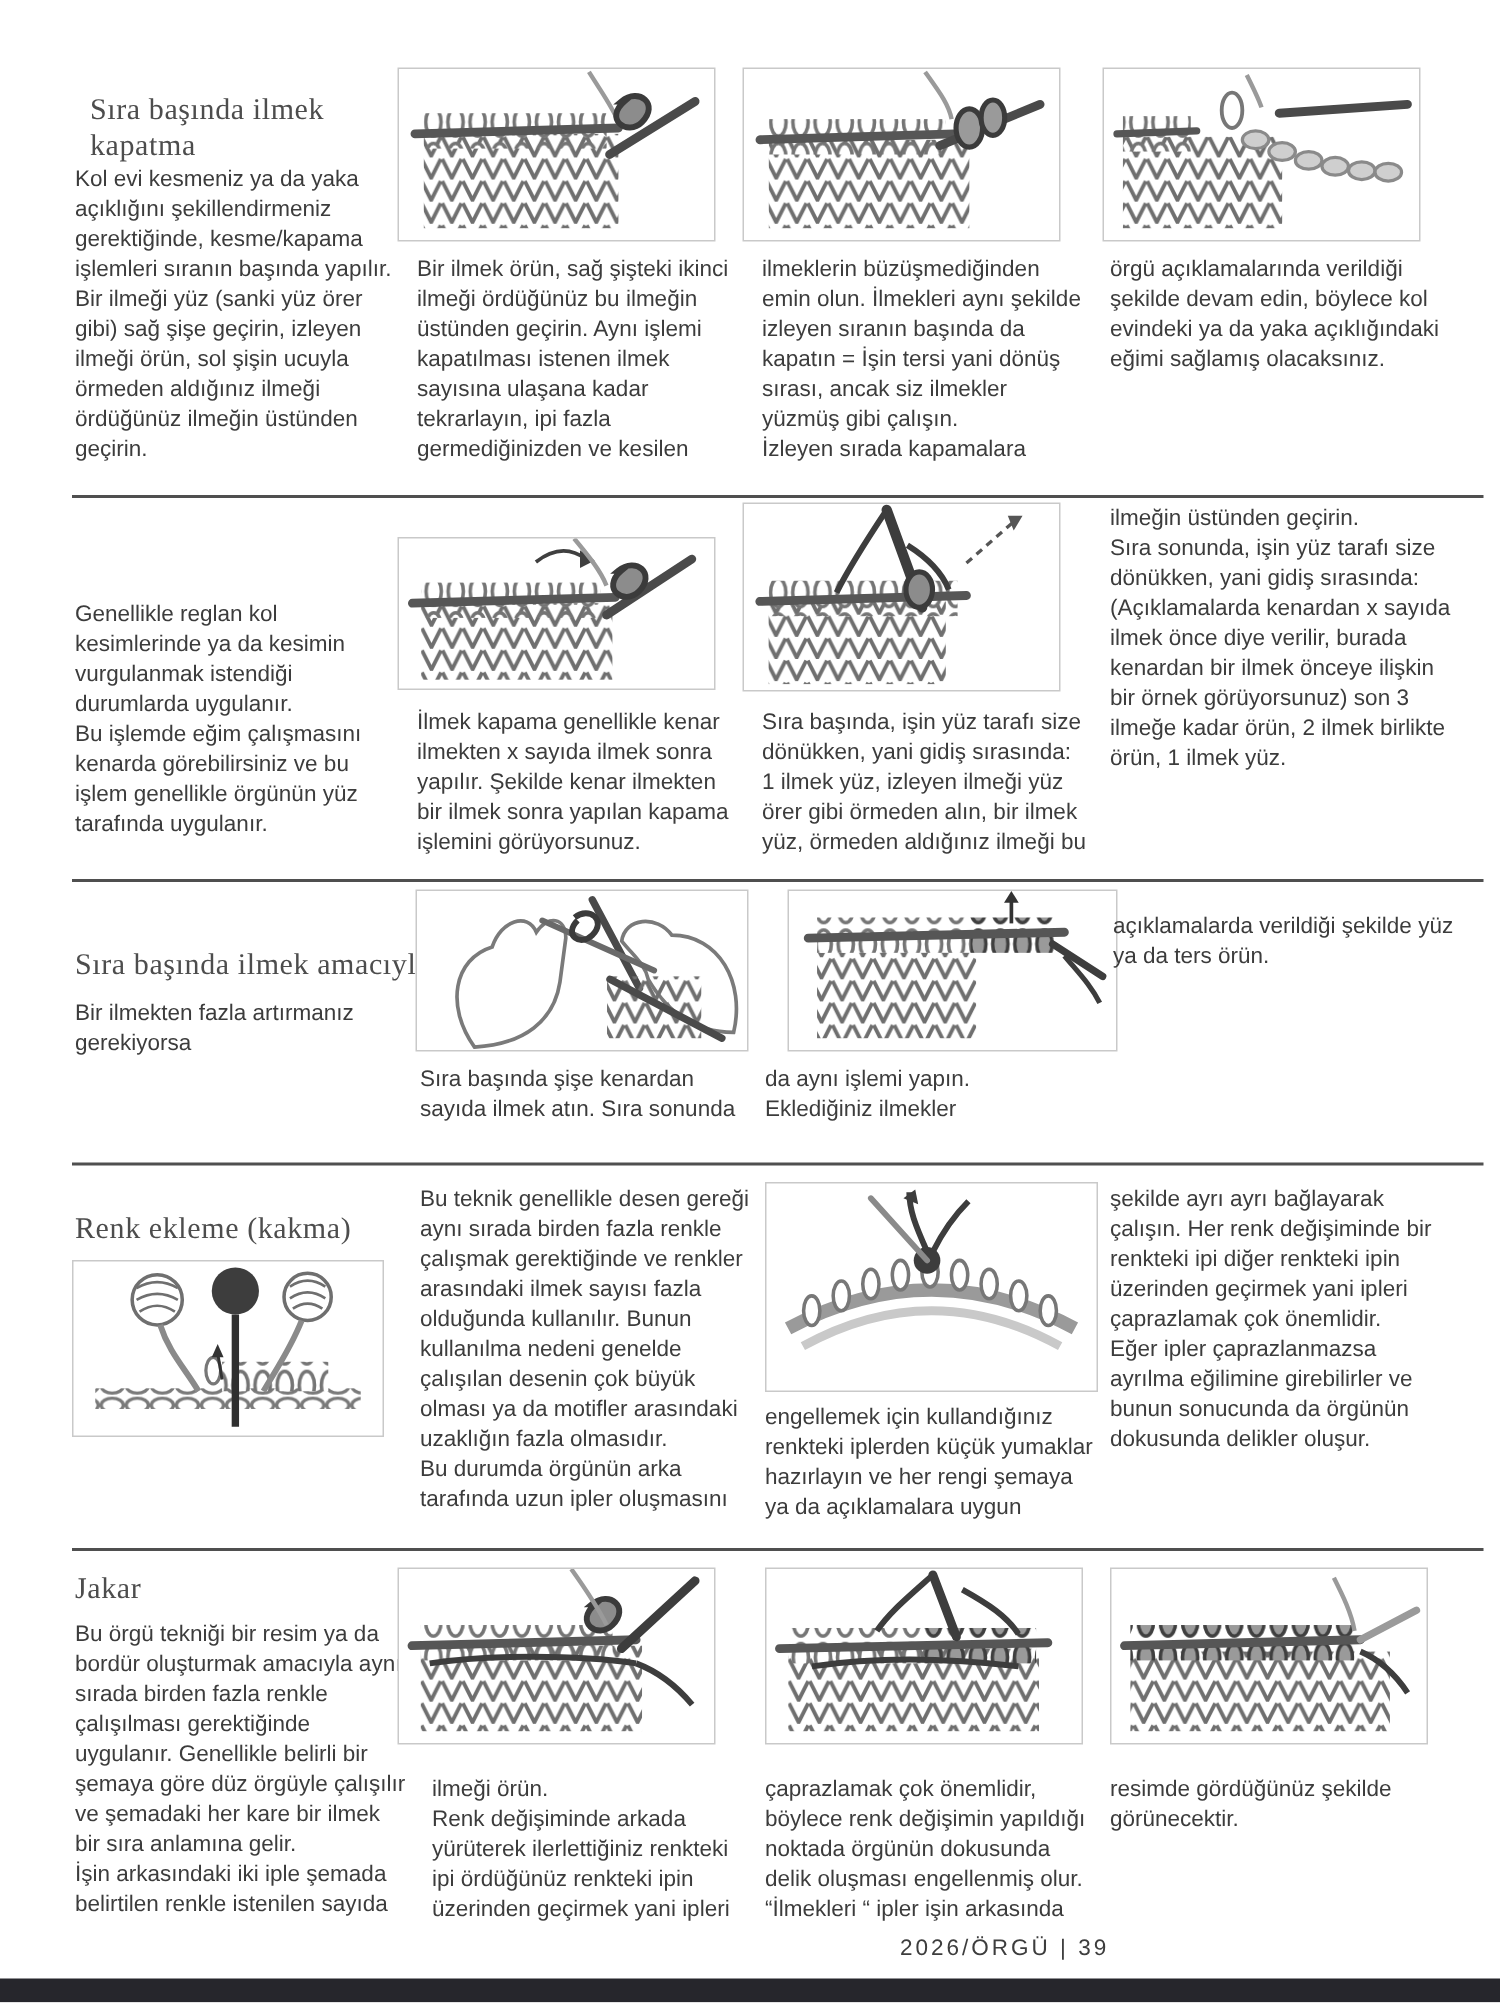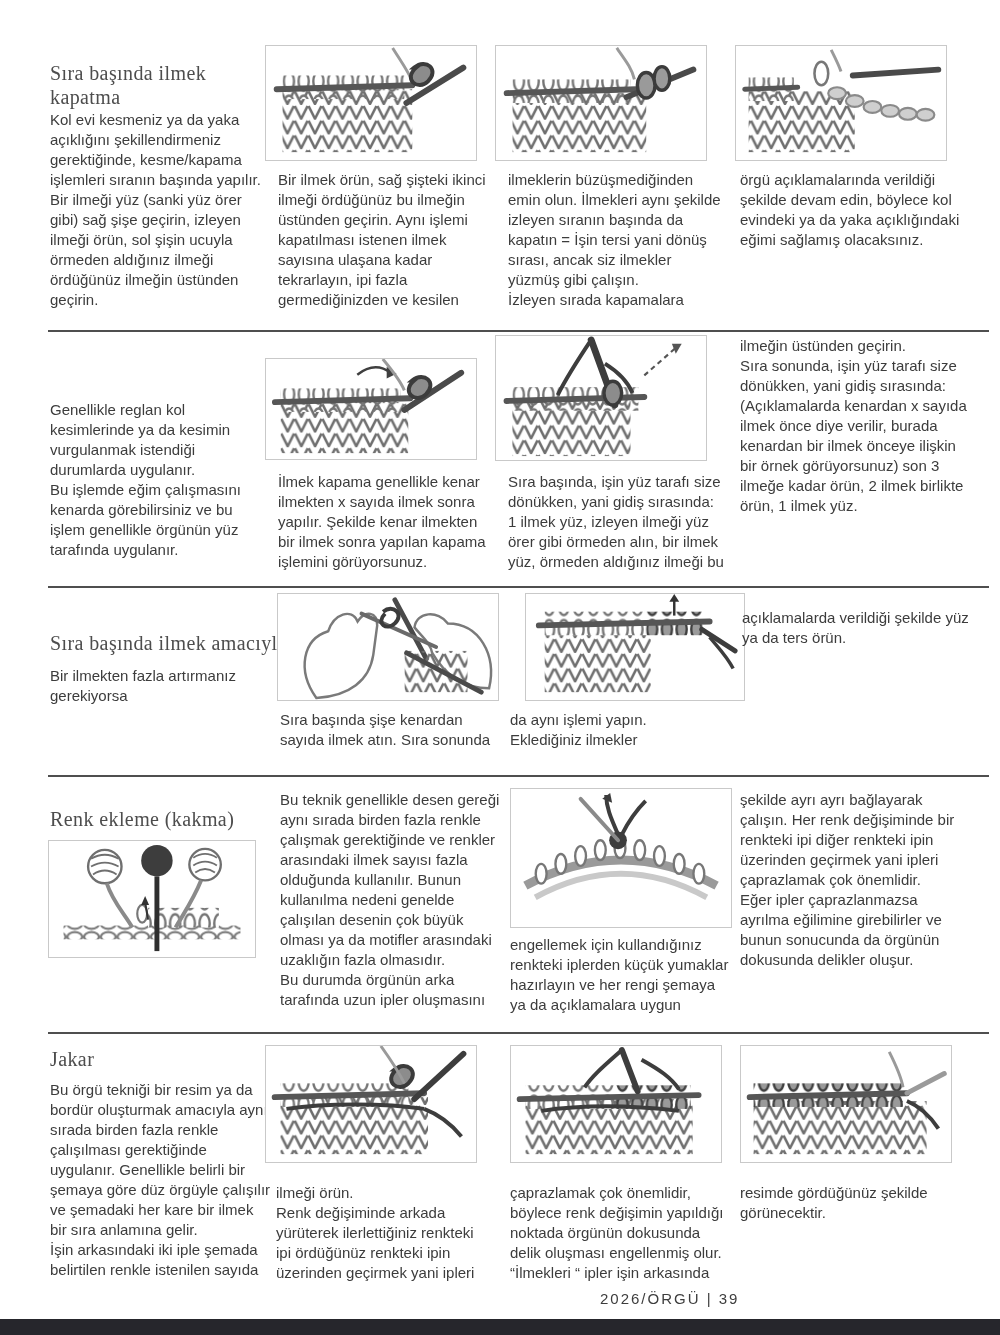--- a/index.html
+++ b/index.html
@@ -32,21 +32,21 @@
       <ellipse cx="7.5" cy="12" rx="5.2" ry="9.5" fill="#9a9a9a" stroke="#3f3f3f" stroke-width="2.4"></ellipse>
     </pattern>
     <pattern id="chainpat" width="17" height="13" patternUnits="userSpaceOnUse">
       <ellipse cx="8.5" cy="6.5" rx="7.5" ry="4.8" fill="#ffffff" stroke="#7a7a7a" stroke-width="2.2"></ellipse>
     </pattern>
   </defs>
 </svg>
 
 <div class="page">
 
-  <h2 class="abs" style="left:50px;top:62px;width:210px">Sıra başında
+  <h2 class="abs" style="left:60px;top:62px;width:210px">Sıra başında
 ilmek kapatma</h2>
   <p class="body abs" style="left:50px;top:110px;width:216px">Kol evi kesmeniz ya da yaka açıklığını şekillendirmeniz gerektiğinde, kesme/kapama işlemleri sıranın başında yapılır. Bir ilmeği yüz (sanki yüz örer gibi) sağ şişe geçirin, izleyen ilmeği örün, sol şişin ucuyla örmeden aldığınız ilmeği ördüğünüz ilmeğin üstünden geçirin.</p>
 
   <figure class="imgbox abs" style="left:265px;top:45px;width:212px;height:116px">
     <svg viewBox="0 0 212 116">
       <rect x="16" y="44" width="132" height="64" fill="url(#knitpat)"></rect>
       <rect x="16" y="30" width="124" height="24" fill="url(#looppat)"></rect>
       <line x1="10" y1="44" x2="148" y2="40" stroke="#565656" stroke-width="6" stroke-linecap="round"></line>
       <path d="M128,2 C138,18 144,26 148,36" fill="none" stroke="#9a9a9a" stroke-width="3"></path>
       <line x1="200" y1="22" x2="142" y2="58" stroke="#4a4a4a" stroke-width="6" stroke-linecap="round"></line>
@@ -246,21 +246,21 @@
     <svg viewBox="0 0 212 118">
       <rect x="12" y="56" width="176" height="54" fill="url(#knitpat)"></rect>
       <rect x="12" y="38" width="152" height="24" fill="url(#looppatdark)"></rect>
       <line x1="8" y1="52" x2="168" y2="48" stroke="#565656" stroke-width="6" stroke-linecap="round"></line>
       <line x1="168" y1="48" x2="206" y2="28" stroke="#9a9a9a" stroke-width="5" stroke-linecap="round"></line>
       <path d="M168,56 C182,62 192,72 200,84" stroke="#3d3d3d" stroke-width="4" fill="none"></path>
       <path d="M150,6 C156,18 162,30 164,42" stroke="#9a9a9a" stroke-width="3" fill="none"></path>
     </svg>
   </figure>
 
-  <p class="caption abs" style="left:276px;top:1183px;width:212px">ilmeği örün.
+  <p class="caption abs" style="left:288px;top:1183px;width:212px">ilmeği örün.
 Renk değişiminde arkada yürüterek ilerlettiğiniz renkteki ipi ördüğünüz renkteki ipin üzerinden geçirmek yani ipleri</p>
   <p class="caption abs" style="left:510px;top:1183px;width:222px">çaprazlamak çok önemlidir, böylece renk değişimin yapıldığı noktada örgünün dokusunda delik oluşması engellenmiş olur.
 “İlmekleri “ ipler işin arkasında</p>
   <p class="caption abs" style="left:740px;top:1183px;width:222px">resimde gördüğünüz şekilde görünecektir.</p>
 
   <div class="footer abs" style="left:600px;top:1290px;width:366px">2026/ÖRGÜ | 39</div>
   <div class="bottombar abs" style="left:0;top:1319px;width:1000px;height:16px"></div>
 
 </div>
 

